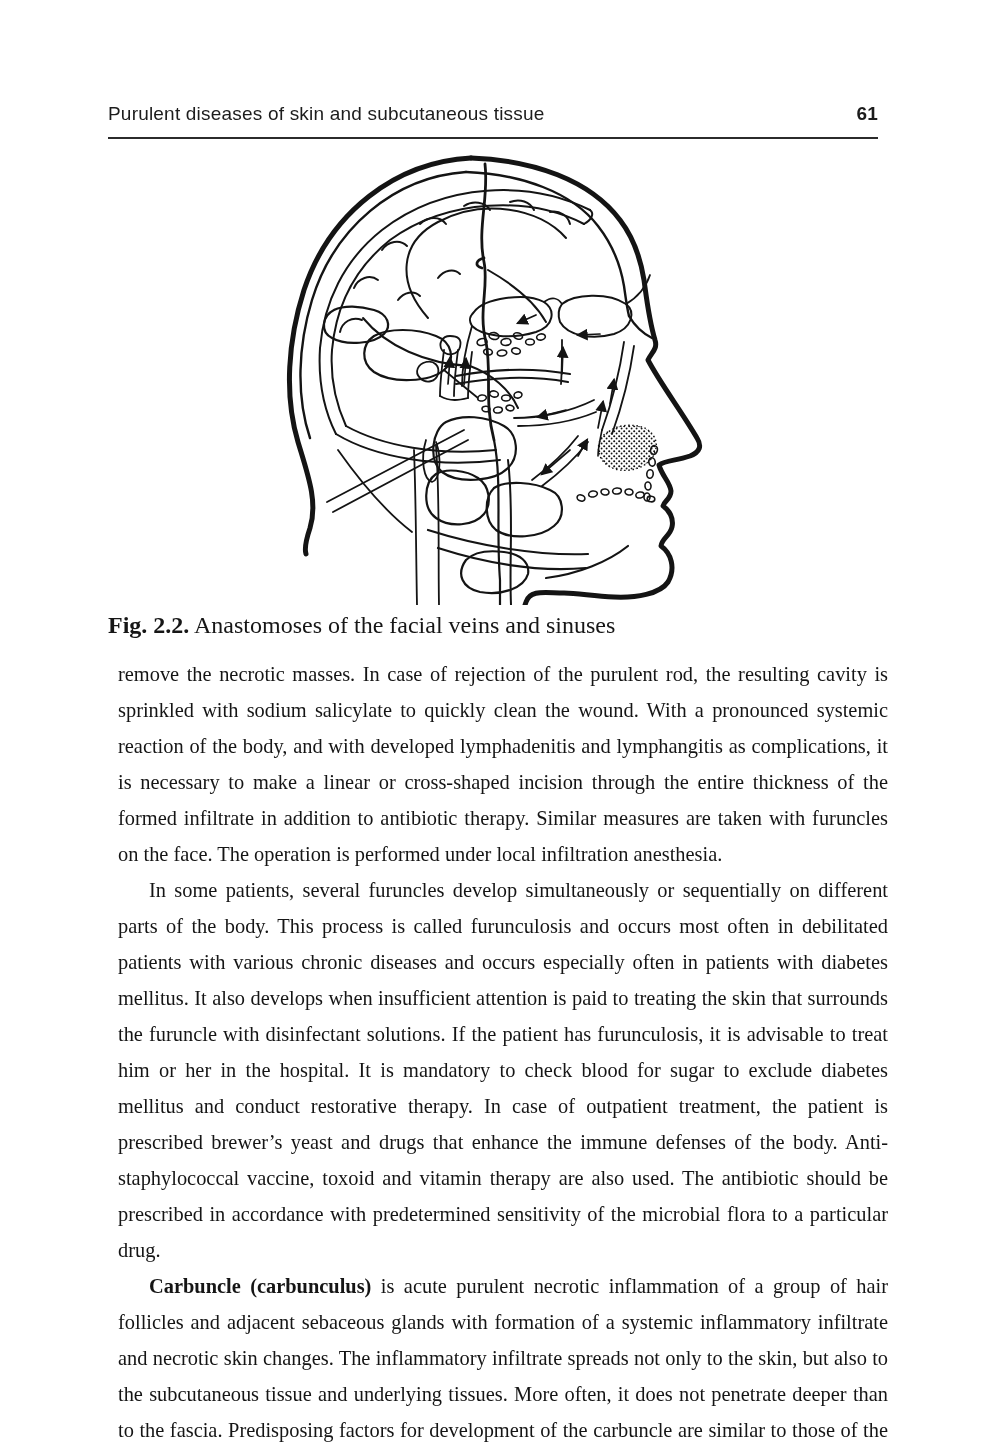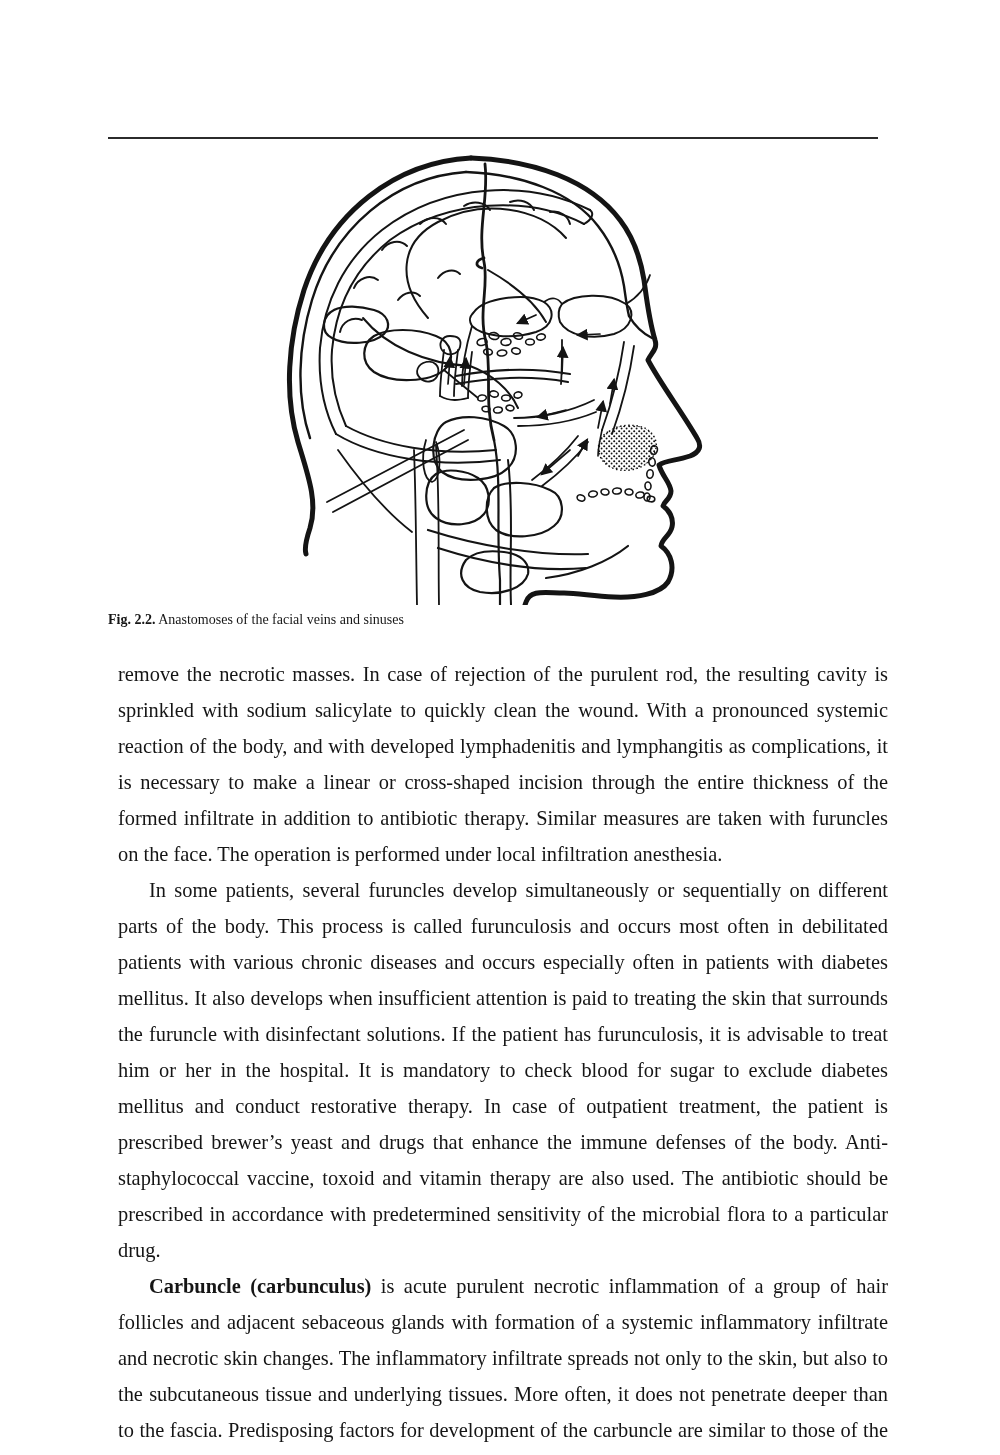--- a/index.html
+++ b/index.html
@@ -11,37 +11,41 @@
   .hdr{
     position:absolute;left:108px;top:103px;width:770px;
     display:flex;justify-content:space-between;align-items:baseline;
     font-family:"Liberation Sans", sans-serif;font-size:19px;
     letter-spacing:0.2px;color:#1c1c1c;
   }
   .hdr .num{font-weight:bold;}
   .rule{position:absolute;left:108px;top:137px;width:770px;height:2.4px;background:#2b2b2b;}
   .figwrap{position:absolute;left:278px;top:150px;width:430px;height:455px;}
   .figwrap svg{display:block;width:430px;height:455px;}
-  .cap{position:absolute;left:108px;top:612px;font-size:14px;color:#161616;}
+  .cap{position:absolute;left:108px;top:612px;font-size:24px;color:#161616;}
   .cap .capb{font-weight:bold;}
   .bodytext{
     position:absolute;left:118px;top:656px;width:770px;
     font-size:20.4px;line-height:36px;text-align:justify;color:#151515;
   }
   .bodytext p{margin:0;padding:0;}
   .ind{text-indent:31px;font-family:Liberation Serif, serif;}
   .lead{font-weight:bold;}
   
   .ink{stroke:#141414;fill:none;stroke-linecap:round;stroke-linejoin:round;}
 </style>
 </head>
 <body>
 
 <div class="page">
 
+  <div class="hdr">
+    <span>Purulent diseases of skin and subcutaneous tissue</span>
+    <span class="num">61</span>
+  </div>
 
   <div class="rule"></div>
 
   <div class="figwrap">
     <svg viewBox="0 0 430 455" role="img" xmlns="http://www.w3.org/2000/svg" aria-label="Line drawing of a human head in sagittal profile showing anastomoses of the facial veins and cranial sinuses, with flow arrows and a stippled area near the nose and upper lip">
       <defs>
         <marker id="ah" viewBox="0 0 8 8" refX="6.5" refY="4" markerWidth="7" markerHeight="7" orient="auto-start-reverse">
           <path d="M0,0 L8,4 L0,8 z" fill="#141414"></path>
         </marker>
         <pattern id="stip" width="5" height="5" patternUnits="userSpaceOnUse">

